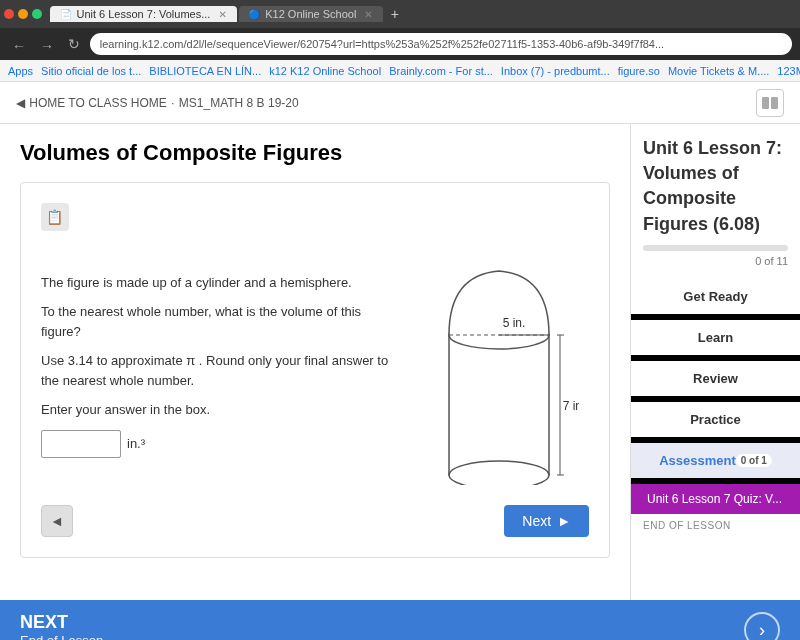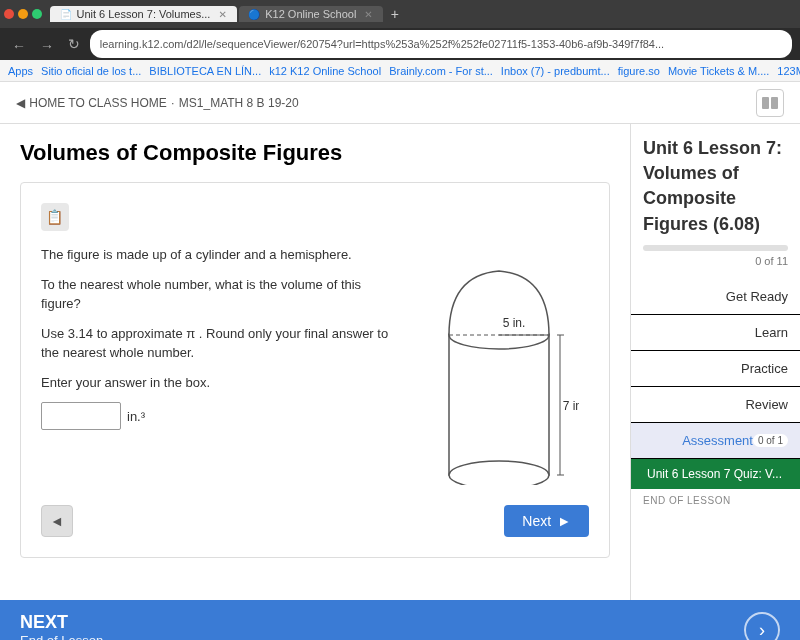--- a/index.html
+++ b/index.html
@@ -55,21 +55,21 @@
       height: 32px;
       background: #2b2b2b;
       padding: 0 8px;
       gap: 6px;
     }
     .nav-btn { color: #aaa; font-size: 14px; cursor: pointer; padding: 2px 4px; }
     .url-bar {
       flex: 1;
       background: #fff;
       border-radius: 12px;
-      height: 28px;
+      height: 22px;
       font-size: 11px;
       color: #333;
       padding: 0 10px;
       display: flex; align-items: center;
       overflow: hidden;
       white-space: nowrap;
     }
     .bookmark-bar {
       background: #f5f5f5;
       height: 22px;
@@ -152,21 +152,21 @@
       border-radius: 4px;
       width: 28px; height: 28px;
       display: flex; align-items: center; justify-content: center;
       font-size: 14px;
       margin-bottom: 14px;
       color: #555;
     }
     .question-layout {
       display: flex;
       gap: 20px;
-      align-items: flex-start;
+      align-items: center;
     }
     .question-text {
       flex: 1;
     }
     .question-text p {
       font-size: 13px;
       color: #333;
       margin-bottom: 10px;
       line-height: 1.5;
     }
@@ -265,32 +265,32 @@
     .sidebar-nav {
       display: flex;
       flex-direction: column;
       padding: 4px 0;
     }
     .sidebar-nav-item {
       padding: 10px 12px;
       font-size: 13px;
       color: #333;
       cursor: pointer;
-      border-bottom: 1px solid #000000;
-      display: flex; justify-content: flex-end; align-items: center;
+      border-bottom: 6px solid #000000;
+      display: flex; justify-content: center; align-items: center; font-weight: bold;
     }
     .sidebar-nav-item.active {
       background: #e8eaf6;
       color: #3a7bd5;
     }
     .sidebar-sub-item {
       padding: 8px 0 8px 16px;
       font-size: 12px;
       color: #fff;
-      background: #15803d;
+      background: #a21caf;
       cursor: pointer;
     }
     .badge {
       background: #ffffff;
       color: #555;
       font-size: 10px;
       padding: 1px 5px;
       border-radius: 8px;
     }
     .end-of-lesson-label {
@@ -463,24 +463,24 @@
       </div>
 
       <div class="sidebar-nav">
         <div class="sidebar-nav-item">
           <span>Get Ready</span>
         </div>
         <div class="sidebar-nav-item">
           <span>Learn</span>
         </div>
         <div class="sidebar-nav-item">
+          <span>Review</span>
+        </div>
+        <div class="sidebar-nav-item">
           <span>Practice</span>
-        </div>
-        <div class="sidebar-nav-item">
-          <span>Review</span>
         </div>
         <div class="sidebar-nav-item active">
           <span>Assessment</span>
           <span class="badge">0 of 1</span>
         </div>
         <div class="sidebar-sub-item">
           <span>Unit 6 Lesson 7 Quiz: V...</span>
         </div>
         <div class="end-of-lesson-label">END OF LESSON</div>
       </div>

